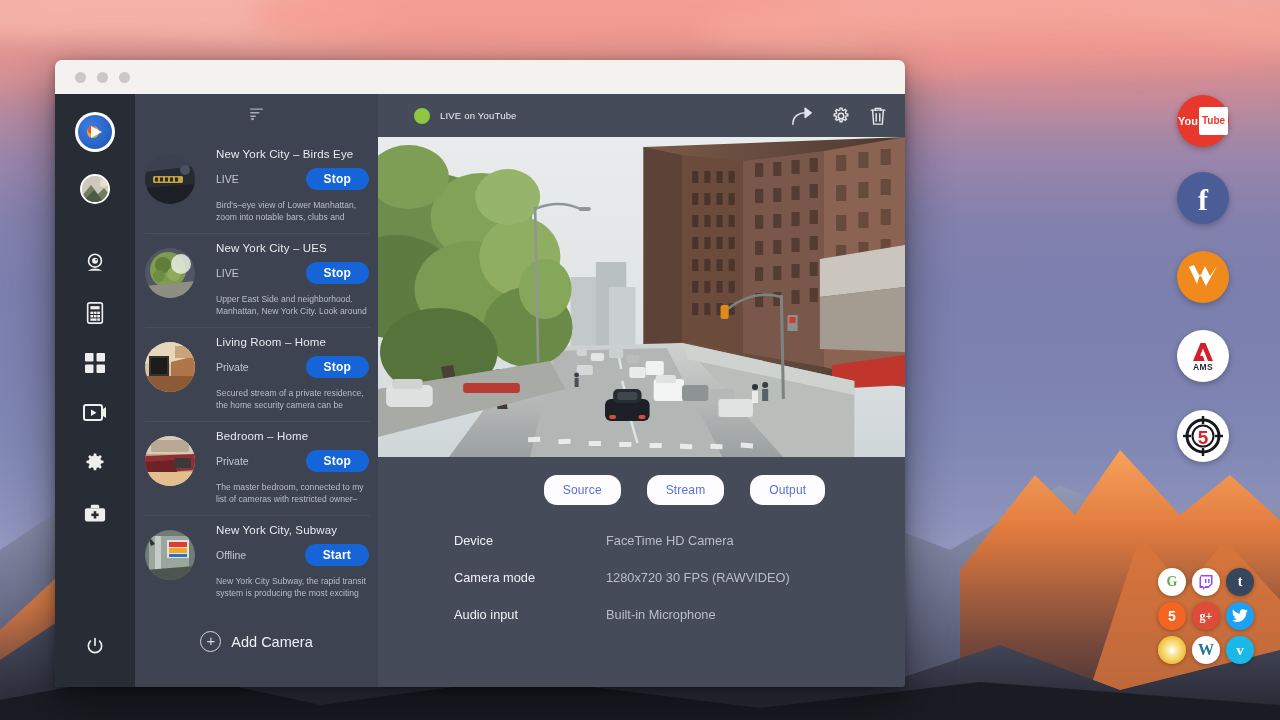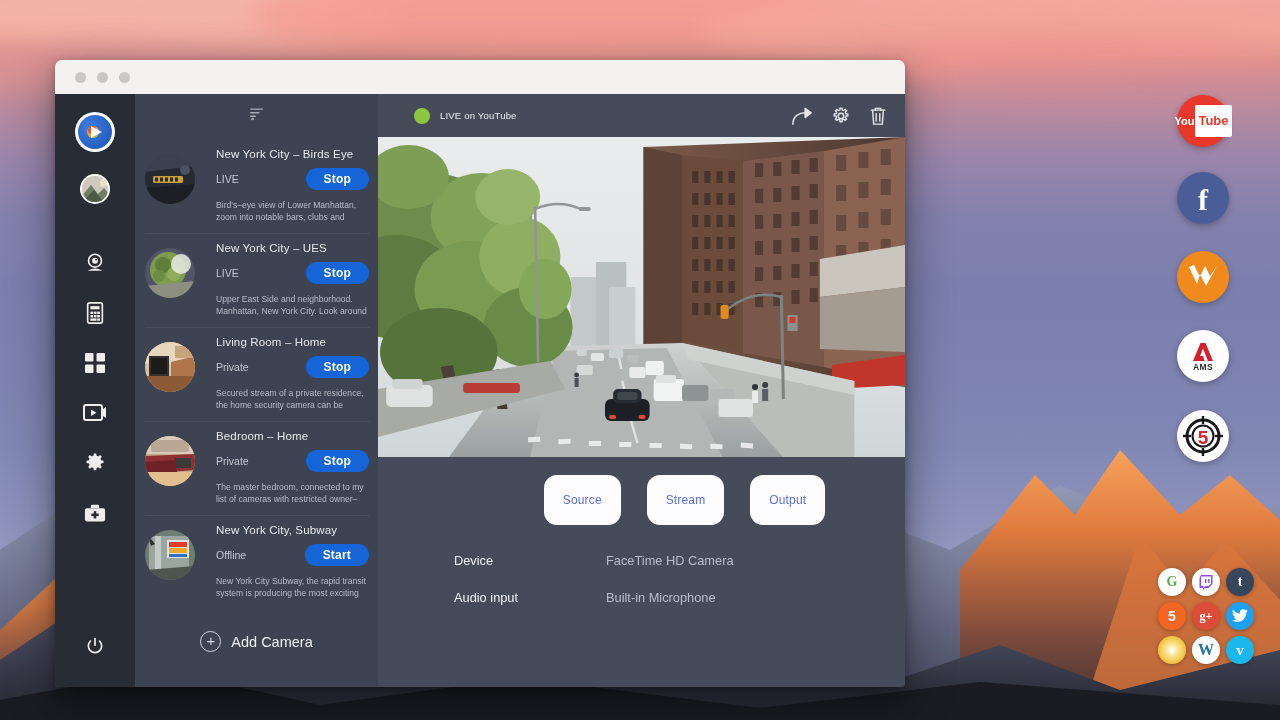--- a/index.html
+++ b/index.html
@@ -222,21 +222,21 @@
 
   #tabs {
     display: flex; justify-content: center; gap: 26px;
     padding: 18px 0 0 0;
     margin-left: 86px;
   }
   .tab-pill {
     background: #fdfdff;
     color: #5b6fd6;
     font-size: 12px;
-    padding: 18px 19px;
+    padding: 8px 19px;
     border-radius: 13px;
     cursor: pointer;
     letter-spacing: .15px;
   }
 
   #info-table {
     padding: 28px 0 0 76px;
   }
   .info-row { display: flex; margin-bottom: 22px; }
   .info-key {
@@ -757,32 +757,36 @@
           <span class="tab-pill">Stream</span>
           <span class="tab-pill">Output</span>
         </div>
 
         <div id="info-table">
           <div class="info-row">
             <span class="info-key">Device</span>
             <span class="info-val">FaceTime HD Camera</span>
           </div>
           <div class="info-row">
+            <span class="info-key">Camera mode</span>
+            <span class="info-val">1280x720 30 FPS (RAWVIDEO)</span>
+          </div>
+          <div class="info-row">
             <span class="info-key">Audio input</span>
             <span class="info-val">Built-in Microphone</span>
           </div>
         </div>
       </div>
     </div>
 
   </div>
 
   <div class="dock-icon dock-big" style="left:1177px;top:95px;background:#e8382c;flex-direction:row;gap:1px;">
     <span style="color:#fff;font-size:11px;font-weight:bold;line-height:1;">You</span>
-    <span style="background:#fff;color:#e8382c;font-size:13px;font-weight:bold;padding:8px 3px;border-radius:2px;line-height:1.25;">Tube</span>
+    <span style="background:#fff;color:#e8382c;font-size:10px;font-weight:bold;padding:8px 3px;border-radius:2px;line-height:1.25;">Tube</span>
   </div>
 
   <div class="dock-icon dock-big" style="left:1177px;top:172px;background:#4a5d96;">
     <span style="color:#fff;font-size:30px;font-weight:bold;font-family:'Liberation Serif',serif;line-height:1;margin-top:4px;">f</span>
   </div>
 
   <div class="dock-icon dock-big" style="left:1177px;top:251px;background:#f08a1c;">
     <svg width="34" height="30" viewBox="0 0 34 30">
       <path d="M3 5 L11 22 L14 12 L20 24 L31 4 L24 14 L19 4 L14 15 L8 3 Z" fill="#fff"></path>
     </svg>

